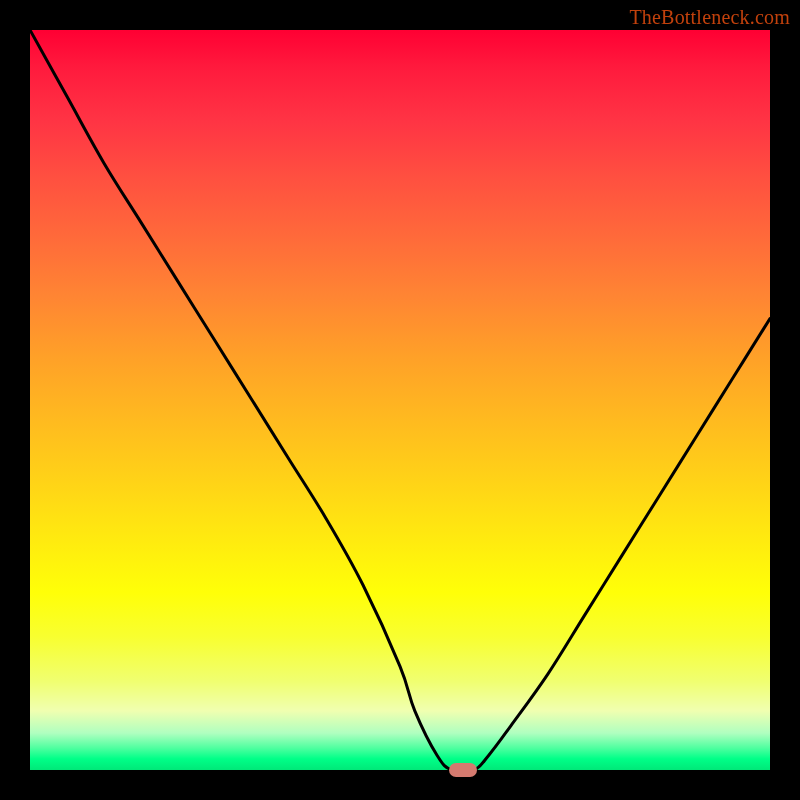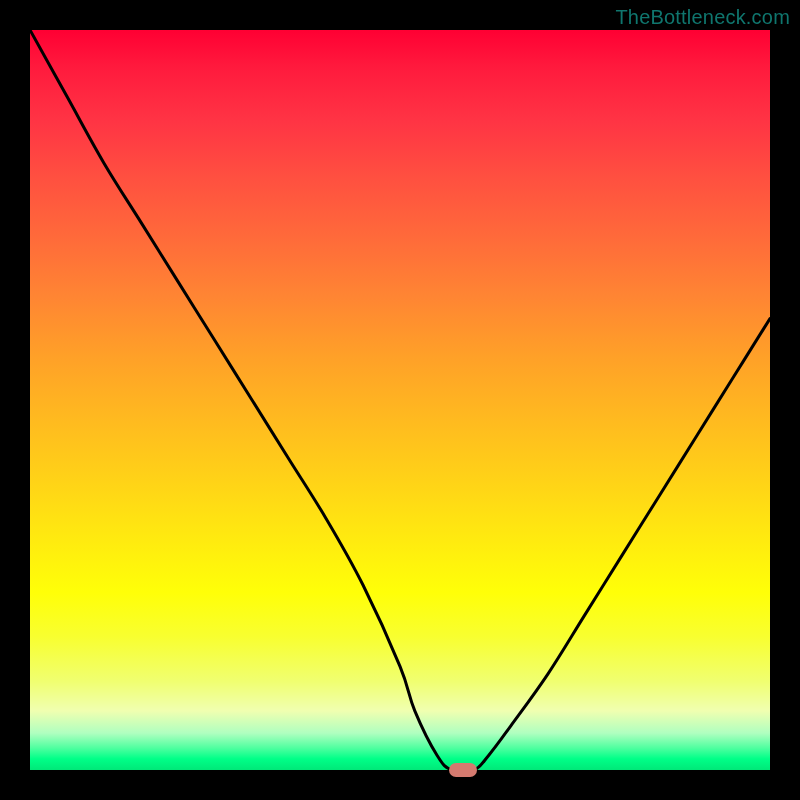--- a/index.html
+++ b/index.html
@@ -40,23 +40,23 @@
       #b0ffc0 95%,
       #50ffa0 97%,
       #00ff88 98.5%,
       #00e878 100%
     );
   }
   .watermark {
     position: absolute;
     top: 6px;
     right: 10px;
-    font-family: Liberation Sans, sans-serif;
+    font-family: Liberation Serif, serif;
     font-size: 20px;
-    color: #0f766e;
+    color: #c2410c;
     letter-spacing: 0.2px;
   }
   .curve-svg {
     position: absolute;
     left: 0;
     top: 0;
     width: 740px;
     height: 740px;
   }
   .marker {

